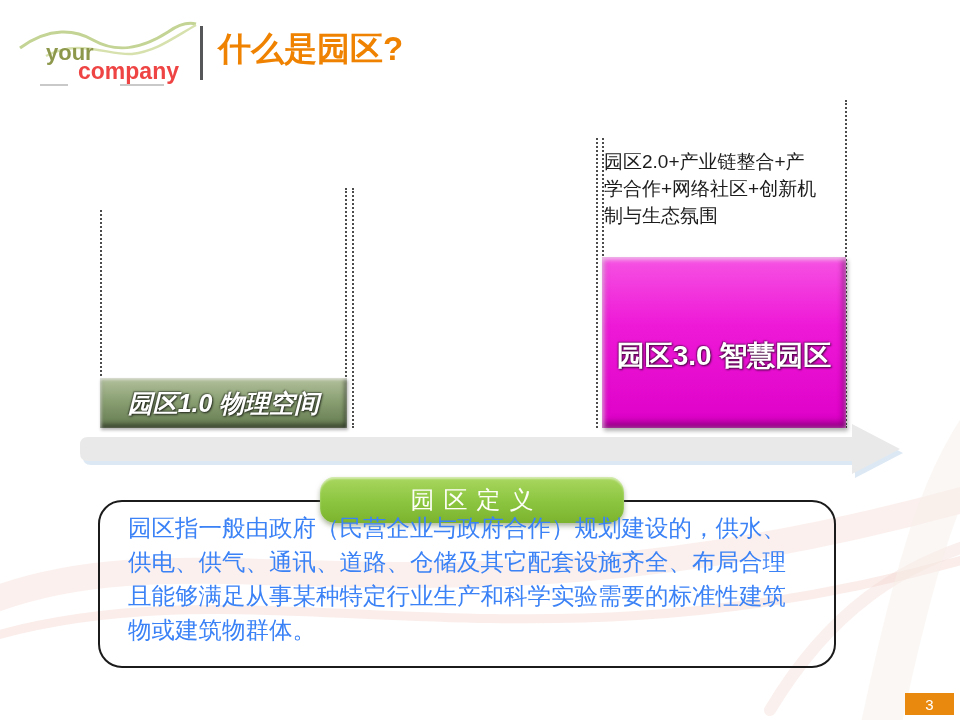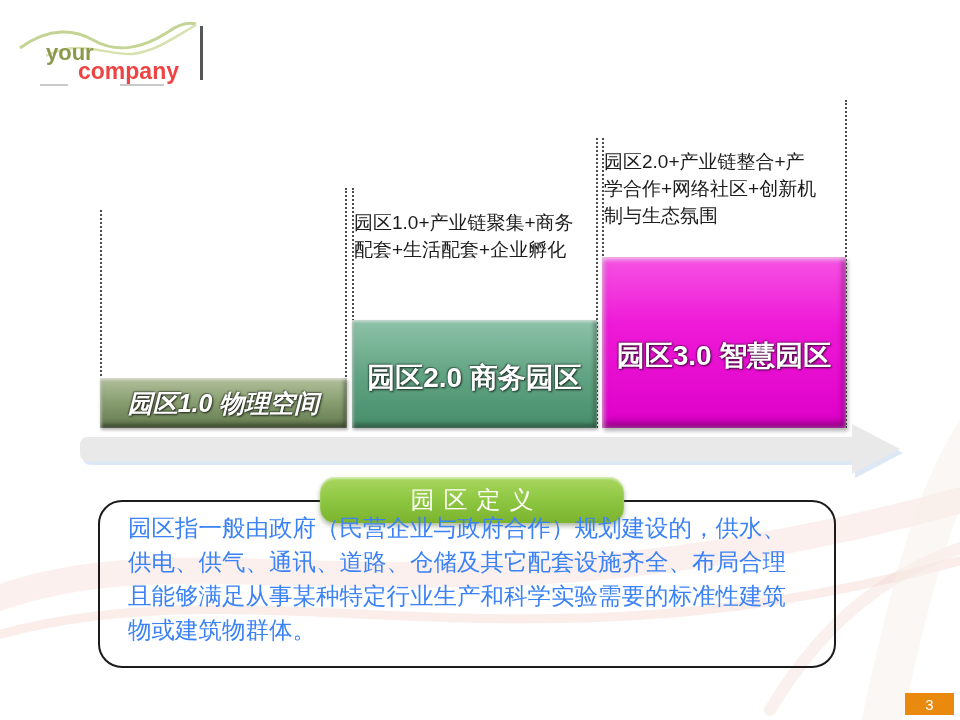--- a/index.html
+++ b/index.html
@@ -79,39 +79,35 @@
     <svg width="180" height="80" viewBox="0 0 180 80">
       <path d="M2,40 C32,18 58,22 75,32 C98,45 122,42 150,24 C160,17 170,14 178,16" stroke="#c3d494" stroke-width="3" fill="none"></path>
       <path d="M28,48 C60,30 92,48 114,46 C138,43 152,32 178,17" stroke="#d6e1ae" stroke-width="2.5" fill="none"></path>
     </svg>
     <div class="logo-word1">your</div>
     <div class="logo-word2">company</div>
     <div class="logo-micro m1"></div>
     <div class="logo-micro m2"></div>
   </div>
   <div class="divider"></div>
+  <div class="page-title">什么是园区?</div>
 
   <div class="guide" style="left:100px;top:210px;height:218px;"></div>
   <div class="guide" style="left:345px;top:188px;height:240px;"></div>
   <div class="guide" style="left:352px;top:188px;height:240px;"></div>
   <div class="guide" style="left:596px;top:138px;height:290px;"></div>
   <div class="guide" style="left:602px;top:138px;height:290px;"></div>
   <div class="guide" style="left:845px;top:100px;height:328px;"></div>
 
-  <div class="desc" style="left:354px;top:201px;width:241px;">园区1.0+产业链聚集+商务
-配套+生活配套+企业孵化</div>
   <div class="desc" style="left:604px;top:140px;width:240px;">园区2.0+产业链整合+产
 学合作+网络社区+创新机
 制与生态氛围</div>
 
   <div class="block block1">
     <span>园区1.0 物理空间</span>
-  </div>
-  <div class="block block2">
-    <span>园区2.0 商务园区</span>
   </div>
   <div class="block block3">
     <span>园区3.0 智慧园区</span>
   </div>
 
   <svg class="arrow-svg" width="845" height="70" viewBox="0 0 845 70">
     <path d="M21,25 H785 V12 L833,37 L785,62 V49 H21 Q13,49 13,41 V33 Q13,25 21,25 Z" fill="#d6e4f2" opacity="0.85"></path>
     <path d="M18,21 H782 V8 L830,33 L782,58 V45 H18 Q10,45 10,37 V29 Q10,21 18,21 Z" fill="#e9e9e9"></path>
   </svg>
 

